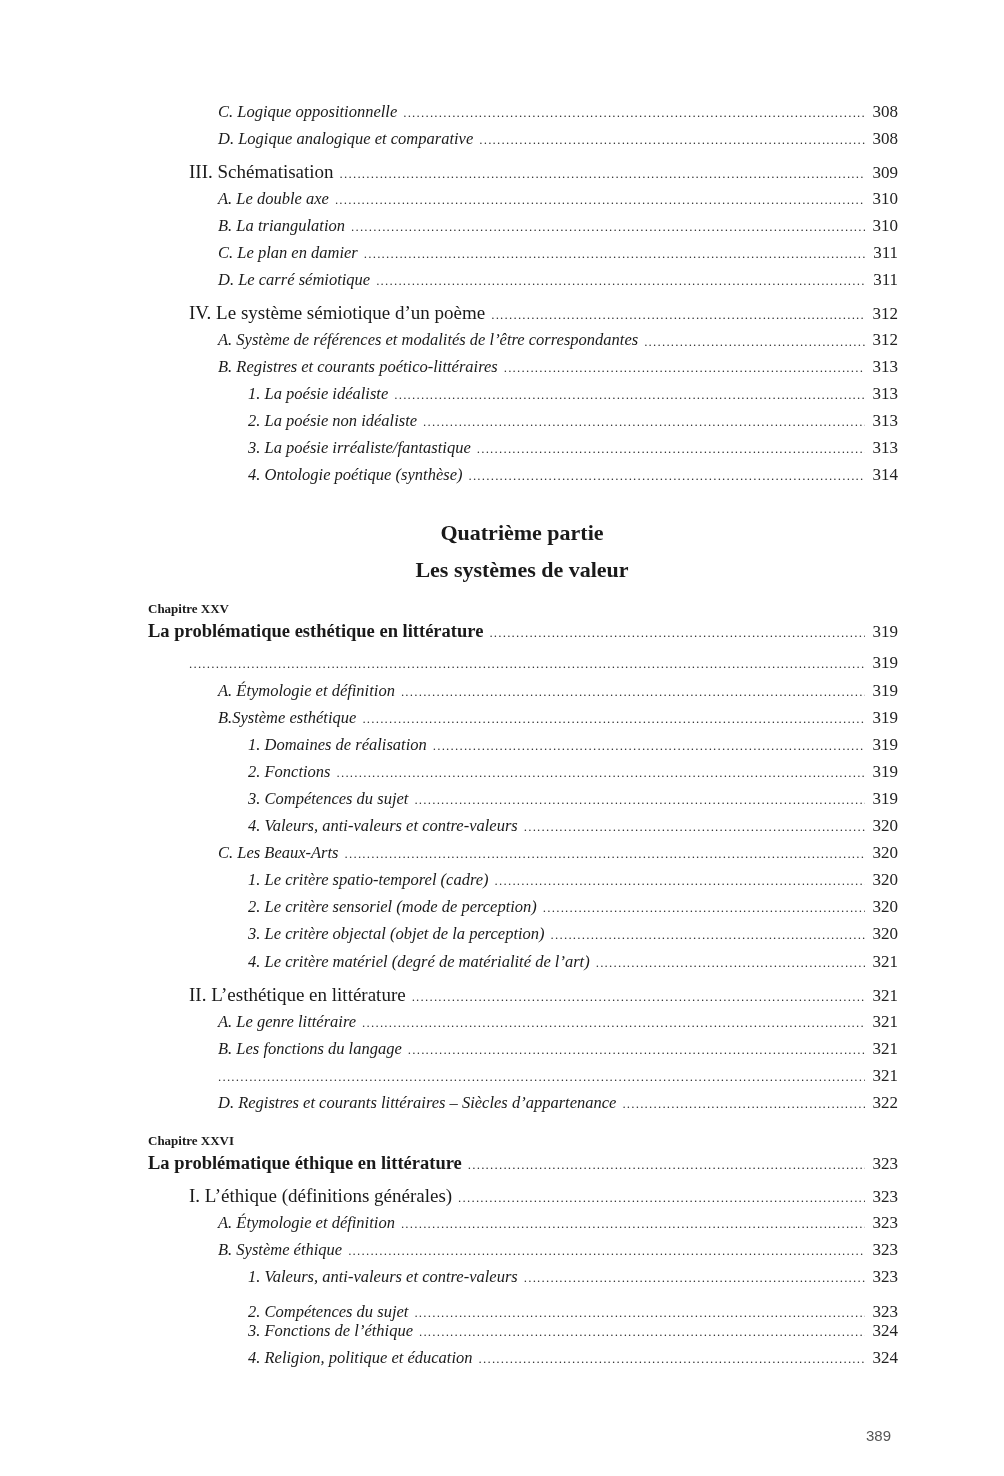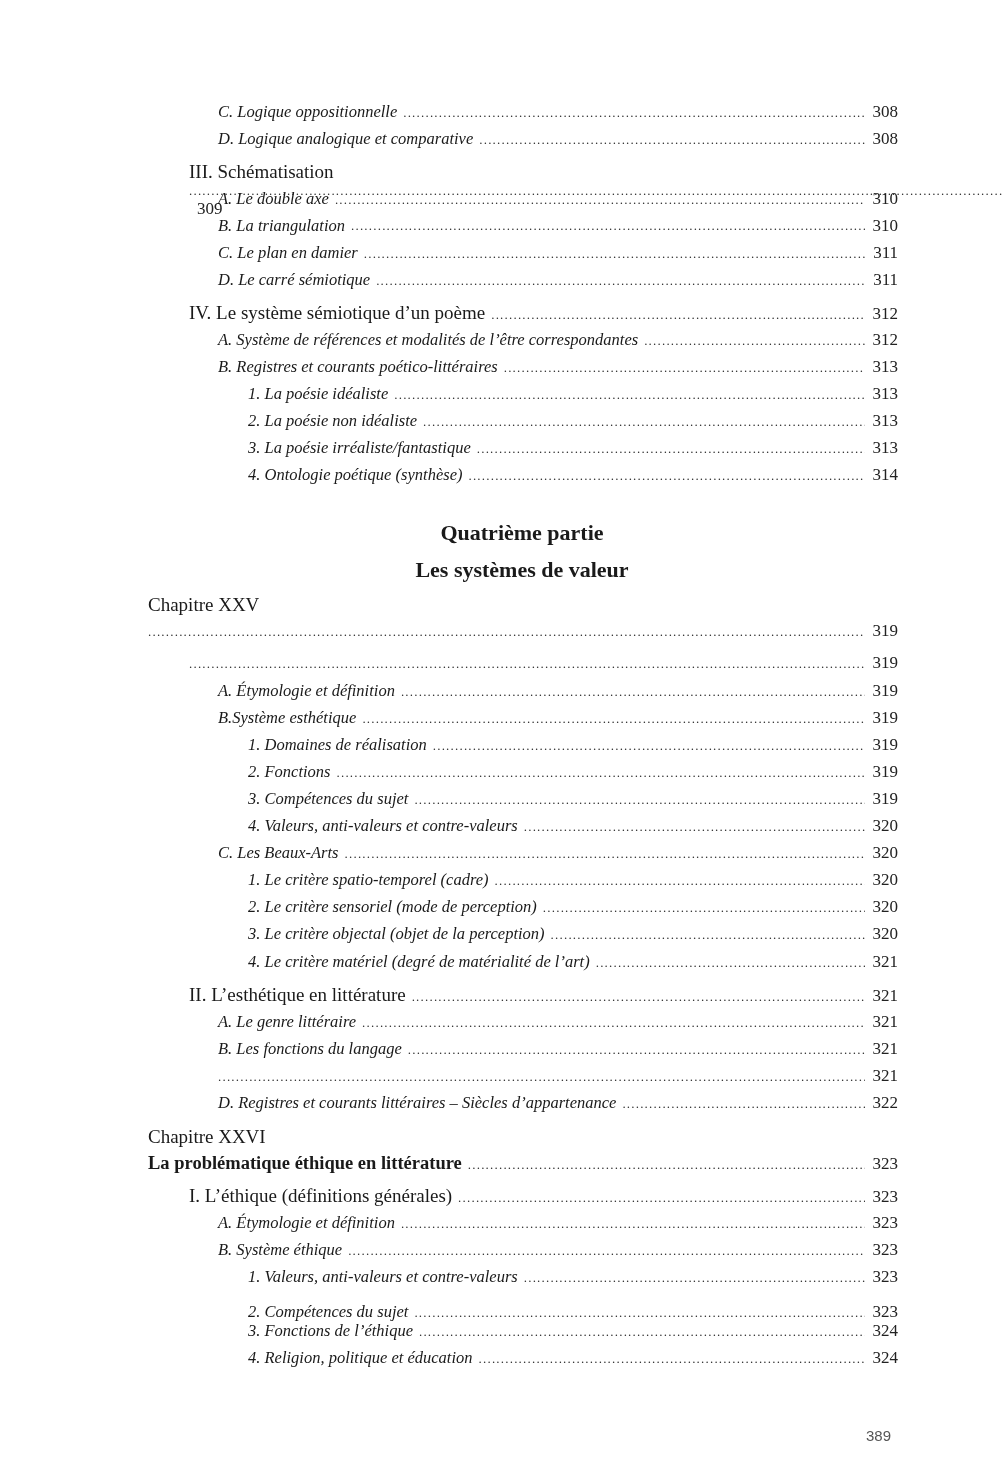--- a/index.html
+++ b/index.html
@@ -25,21 +25,21 @@
     .entry .page-num { flex: 0 0 auto; padding-left: 8px; font-style: normal; font-weight: normal; font-size: 17px; color: #222; }
     .lvl-section { font-size: 19px; }
     .lvl-sub { font-size: 16.5px; font-style: italic; }
     .lvl-item { font-size: 16.5px; font-style: italic; }
     .lvl-chapter-title { font-size: 18.5px; font-weight: bold; }
     .heading {
       position: absolute; left: 0; width: 1044px; text-align: center;
       font-weight: bold; font-size: 22px;
     }
     .chapter-label {
-      position: absolute; left: 148px; font-weight: normal; font-size: 19px;
+      position: absolute; left: 148px; font-weight: bold; font-size: 13px; margin-top: 7px;
     }
     .folio {
       position: absolute; left: 866px; top: 1427px;
       font-family: "Liberation Sans", "DejaVu Sans", sans-serif;
       font-size: 15px; color: #555;
     }
   </style>
 </head>
 <body>
 
@@ -49,51 +49,51 @@
     <div class="entry lvl-sub" style="top: 102px; left: 218px; width: 680px;">
         <span class="label">C. Logique oppositionnelle</span>
         <span class="dots"></span>
         <span class="page-num">308</span>
       </div>
     <div class="entry lvl-sub" style="top: 129px; left: 218px; width: 680px;">
         <span class="label">D. Logique analogique et comparative</span>
         <span class="dots"></span>
         <span class="page-num">308</span>
       </div>
-    <div class="entry lvl-section" style="top: 161px; left: 189px; width: 709px; flex-direction: column;">
+    <div class="entry lvl-section" style="top: 161px; left: 189px; width: 709px;">
         <span class="label">III. Schématisation</span>
         <span class="dots"></span>
         <span class="page-num">309</span>
       </div>
     <div class="entry lvl-sub" style="top: 189px; left: 218px; width: 680px;">
         <span class="label">A. Le double axe</span>
         <span class="dots"></span>
         <span class="page-num">310</span>
       </div>
-    <div class="entry lvl-sub" style="top: 216px; left: 218px; width: 680px; align-items: center;">
+    <div class="entry lvl-sub" style="top: 216px; left: 218px; width: 680px;">
         <span class="label">B. La triangulation</span>
         <span class="dots"></span>
         <span class="page-num">310</span>
       </div>
     <div class="entry lvl-sub" style="top: 243px; left: 218px; width: 680px;">
         <span class="label">C. Le plan en damier</span>
         <span class="dots"></span>
         <span class="page-num">311</span>
       </div>
     <div class="entry lvl-sub" style="top: 270px; left: 218px; width: 680px;">
         <span class="label">D. Le carré sémiotique</span>
         <span class="dots"></span>
         <span class="page-num">311</span>
       </div>
     <div class="entry lvl-section" style="top: 302px; left: 189px; width: 709px;">
         <span class="label">IV. Le système sémiotique d’un poème</span>
         <span class="dots"></span>
         <span class="page-num">312</span>
       </div>
-    <div class="entry lvl-sub" style="top: 330px; left: 218px; width: 680px;">
+    <div class="entry lvl-sub" style="top: 330px; left: 218px; width: 680px; align-items: flex-end;">
         <span class="label">A. Système de références et modalités de l’être correspondantes</span>
         <span class="dots"></span>
         <span class="page-num">312</span>
       </div>
     <div class="entry lvl-sub" style="top: 357px; left: 218px; width: 680px;">
         <span class="label">B. Registres et courants poético-littéraires</span>
         <span class="dots"></span>
         <span class="page-num">313</span>
       </div>
     <div class="entry lvl-item" style="top: 384px; left: 248px; width: 650px;">
@@ -117,20 +117,21 @@
         <span class="page-num">314</span>
       </div>
   </div>
 
   <div class="heading" style="top:520px">Quatrième partie</div>
   <div class="heading" style="top:557px">Les systèmes de valeur</div>
 
   <div class="chapter-label" style="top:594px">Chapitre XXV</div>
   <div>
     <div class="entry lvl-chapter-title" style="top: 621px; left: 148px; width: 750px;">
+        <span class="label">La problématique esthétique en littérature</span>
         <span class="dots"></span>
         <span class="page-num">319</span>
       </div>
     <div class="entry lvl-section" style="top: 653px; left: 189px; width: 709px;">
         <span class="dots"></span>
         <span class="page-num">319</span>
       </div>
     <div class="entry lvl-sub" style="top: 681px; left: 218px; width: 680px;">
         <span class="label">A. Étymologie et définition</span>
         <span class="dots"></span>

